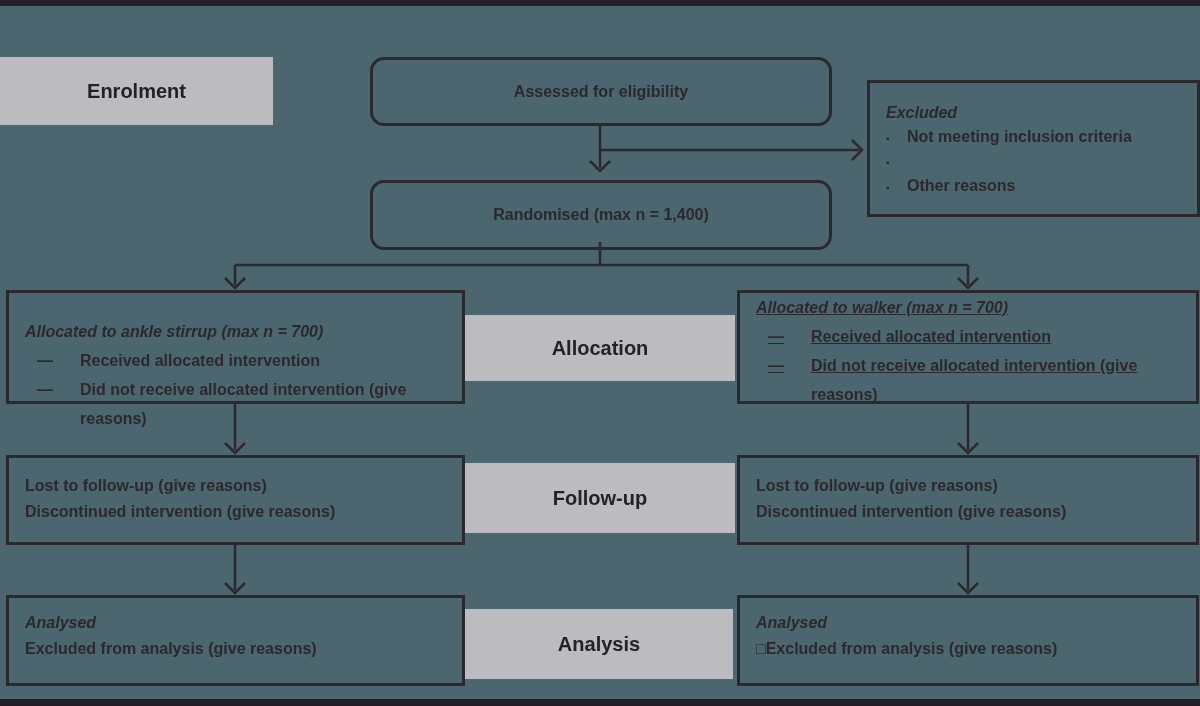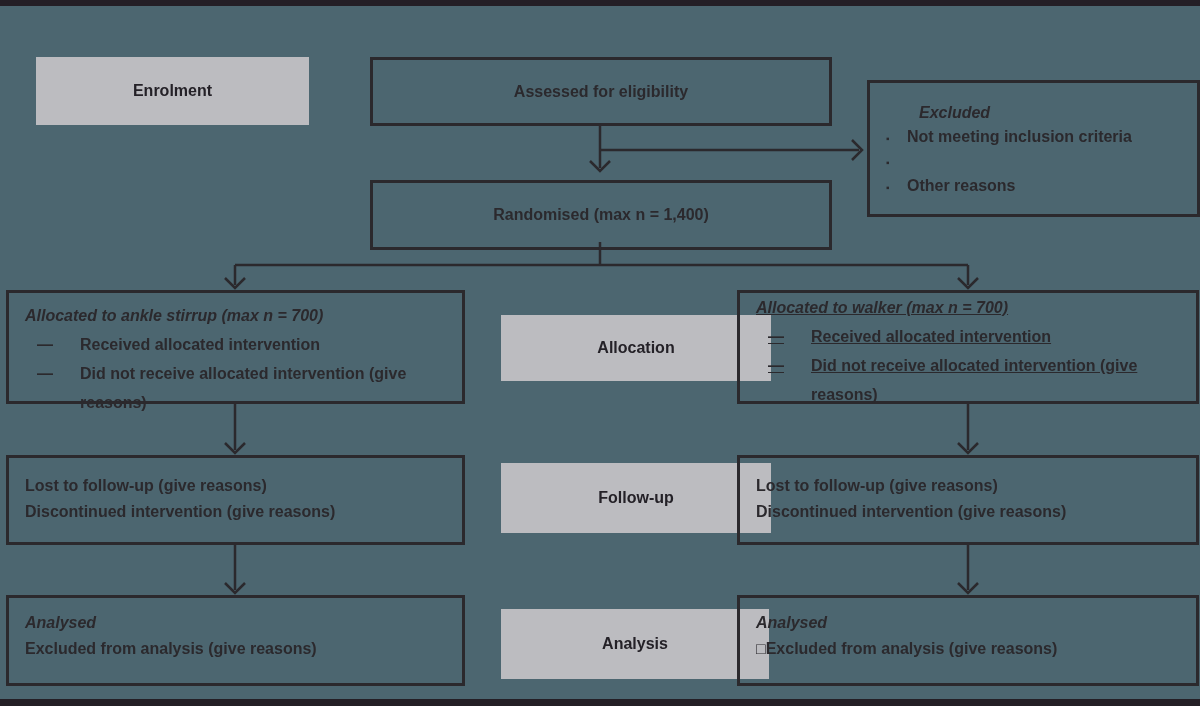--- a/index.html
+++ b/index.html
@@ -13,27 +13,27 @@
   #top-bar { top:0; height:6px; }
   #bottom-bar { top:699px; height:7px; }
 
   #caption { position:absolute; left:8px; top:15px; font-size:17px; letter-spacing:0.2px; }
   #caption .fig-label { color:#2a64a4; margin-right:9px; letter-spacing:1px; }
   #caption .fig-text { color:#242127; }
 
   .gray-label {
     position:absolute; background:#bcbcc0;
     display:flex; align-items:center; justify-content:center;
-    font-size:16px; color:#242127;margin-left:36px;
+    font-size:20px; color:#242127;
   }
   .box {
     position:absolute; border:3px solid #2b292d; box-sizing:border-box;
     font-size:16px; color:#2b292d;
   }
-  .box.centered { display:flex; align-items:center; justify-content:center; }
+  .box.centered { display:flex; align-items:center; justify-content:center;border-radius:14px; }
 
   .box .inner { padding:0 0 0 16px; }
   .it { font-style:italic; }
 
   
   .bullet-item { display:flex; align-items:baseline; line-height:23.5px; }
   .bullet-item .marker { width:21px; font-size:10px; flex:0 0 auto; }
 
   
   .dash-item { display:flex; align-items:baseline; line-height:29px; margin-left:12px; }
@@ -54,41 +54,41 @@
   <div class="gray-label" style="left:465px; top:315px; width:270px; height:66px;">Allocation</div>
   <div class="gray-label" style="left:465px; top:463px; width:270px; height:70px;">Follow-up</div>
   <div class="gray-label" style="left:465px; top:609px; width:268px; height:70px;">Analysis</div>
 
   <div class="box centered" style="left:370px; top:57px; width:462px; height:69px;">
     <span>Assessed for eligibility</span>
   </div>
 
   <div class="box" style="left:867px; top:80px; width:333px; height:137px;">
     <div class="inner" style="padding-top:17px;">
-      <div class="it" style="line-height:25px;margin-left:33px;">Excluded</div>
+      <div class="it" style="line-height:25px;">Excluded</div>
       <div class="bullet-item">
         <span class="marker">▪</span>
         <span>Not meeting inclusion criteria</span>
       </div>
       <div class="bullet-item">
         <span class="marker">▪</span>
       </div>
       <div class="bullet-item">
         <span class="marker">▪</span>
         <span>Other reasons</span>
       </div>
     </div>
   </div>
 
   <div class="box centered" style="left:370px; top:180px; width:462px; height:70px;">
     <span>Randomised (max n = 1,400)</span>
   </div>
 
   <div class="box" style="left:6px; top:290px; width:459px; height:114px;">
-    <div class="inner" style="padding-top:8px;">
+    <div class="inner" style="padding-top:24px;">
       <div class="it" style="line-height:29px;">Allocated to ankle stirrup (max n = 700)</div>
       <div class="dash-item">
         <span class="marker">—</span>
         <span>Received allocated intervention</span>
       </div>
       <div class="dash-item">
         <span class="marker">—</span>
         <span>Did not receive allocated intervention (give reasons)</span>
       </div>
     </div>

